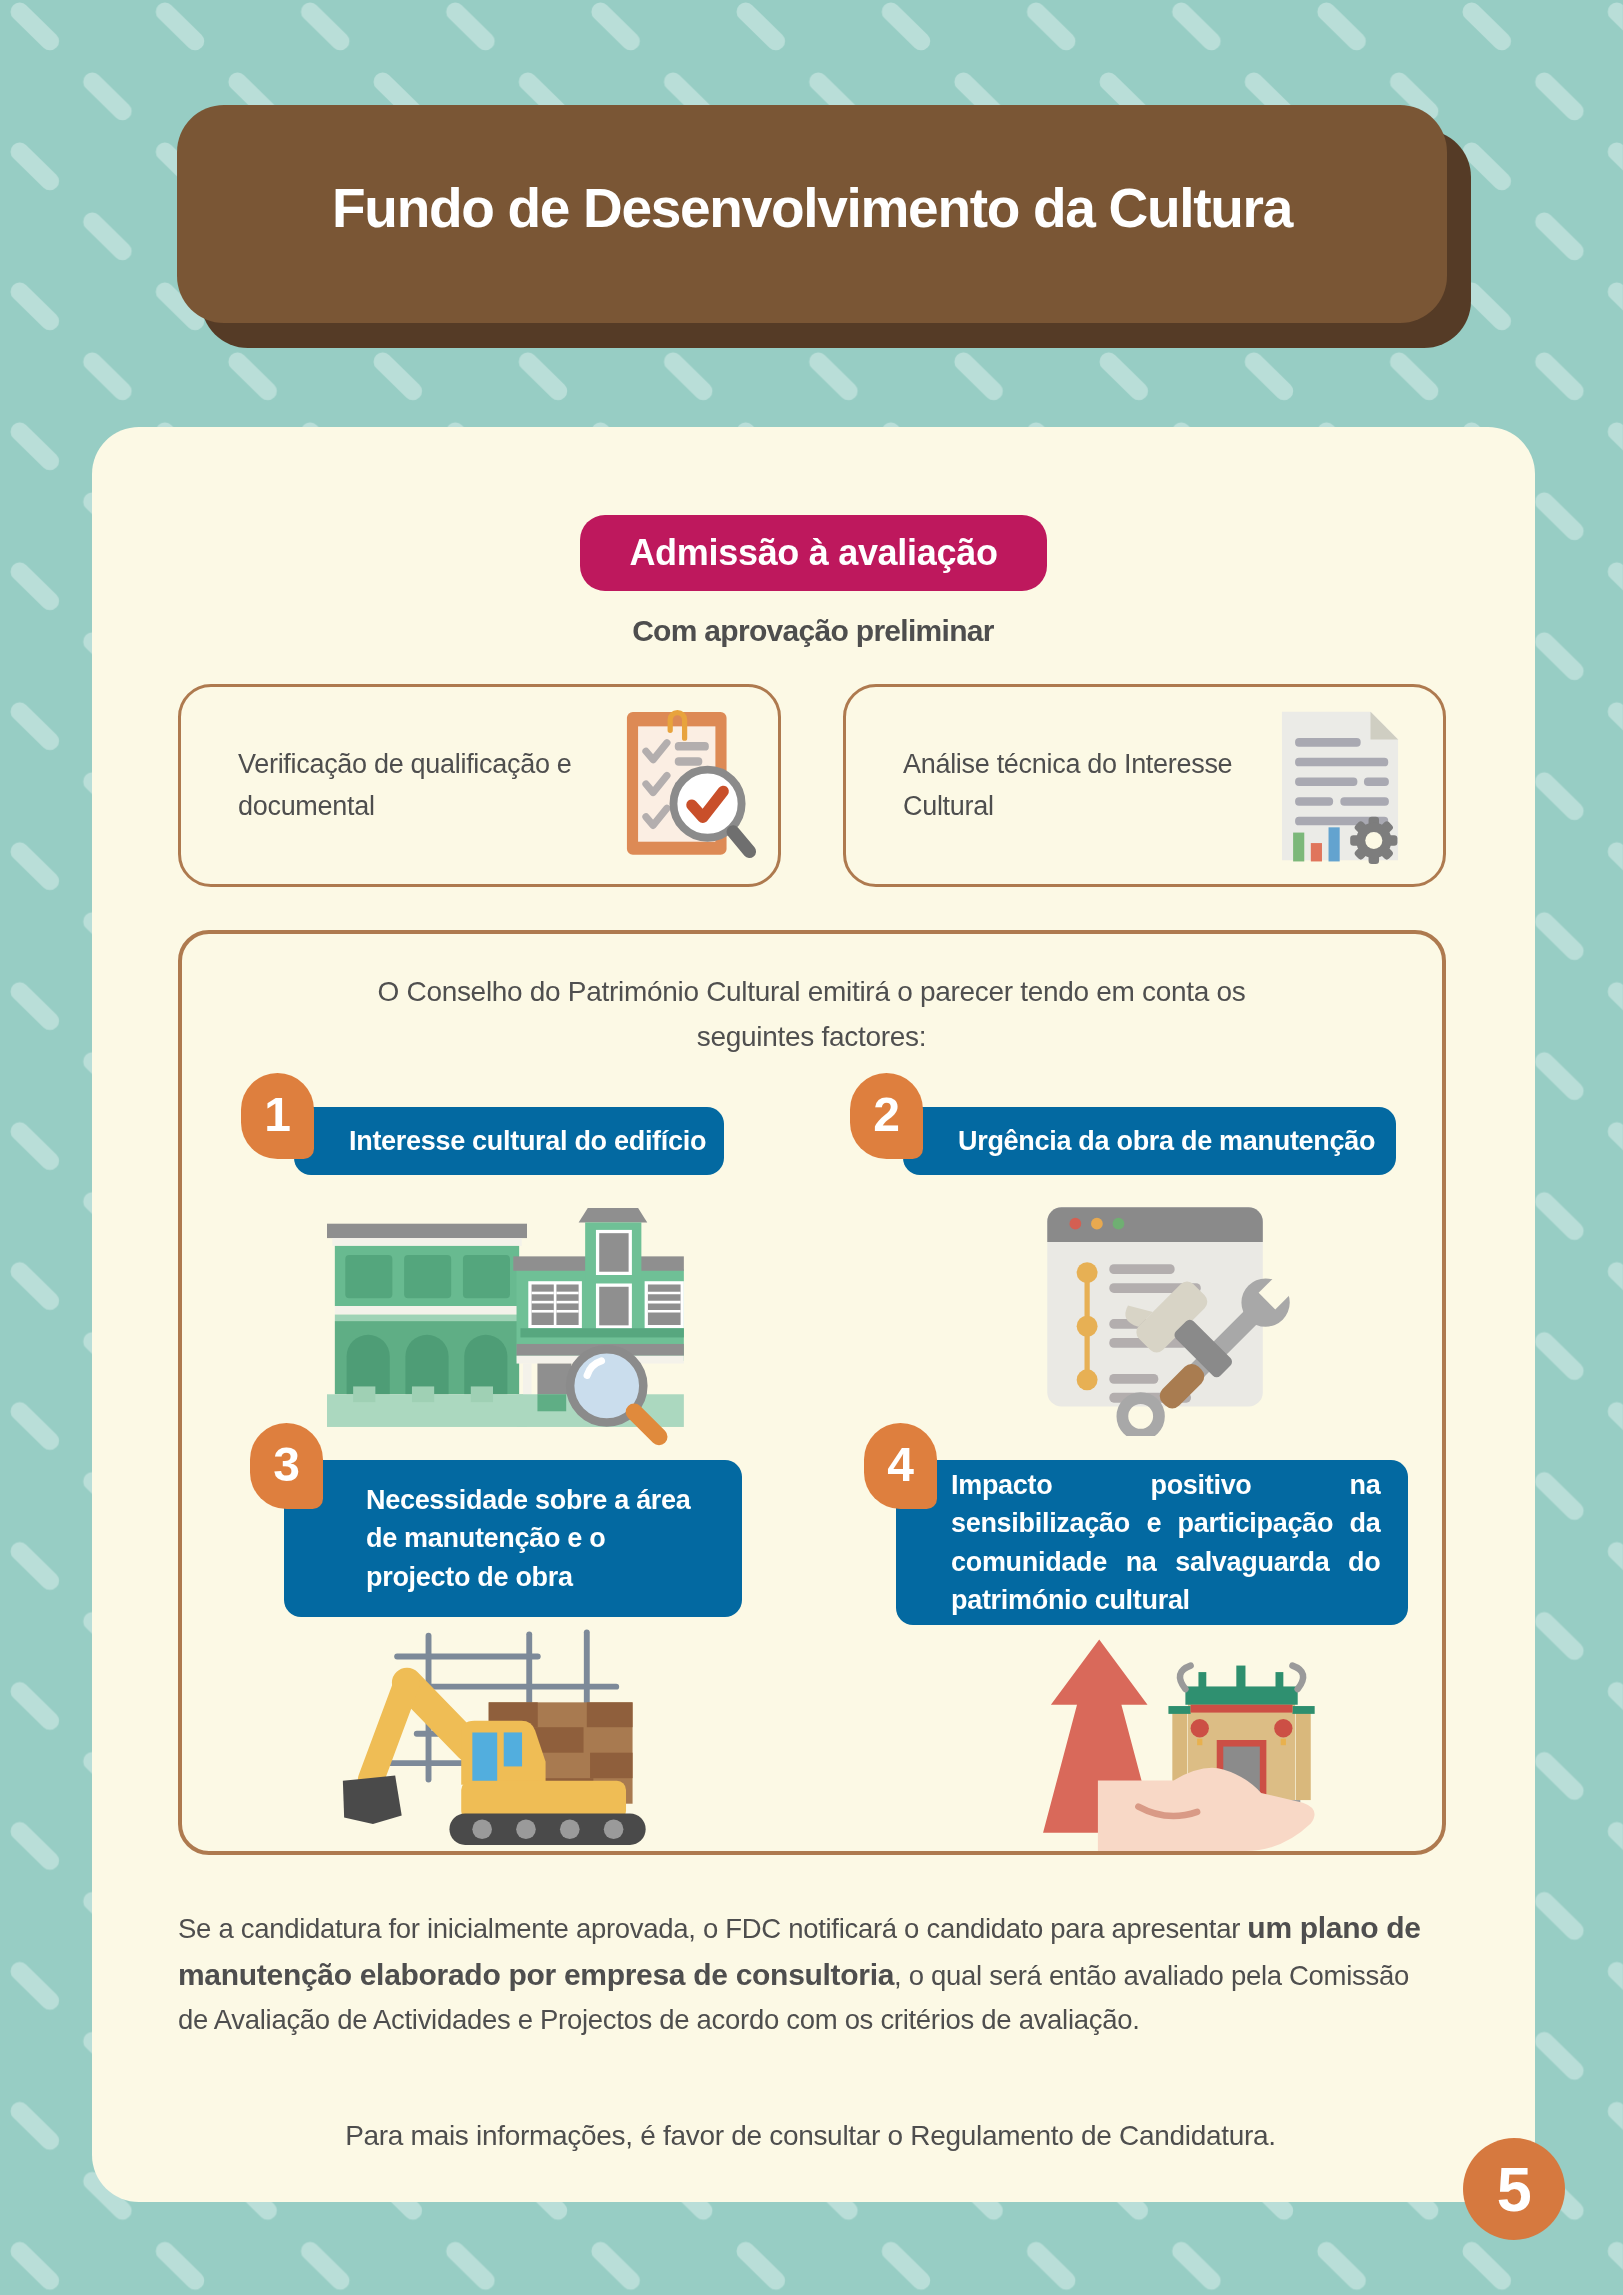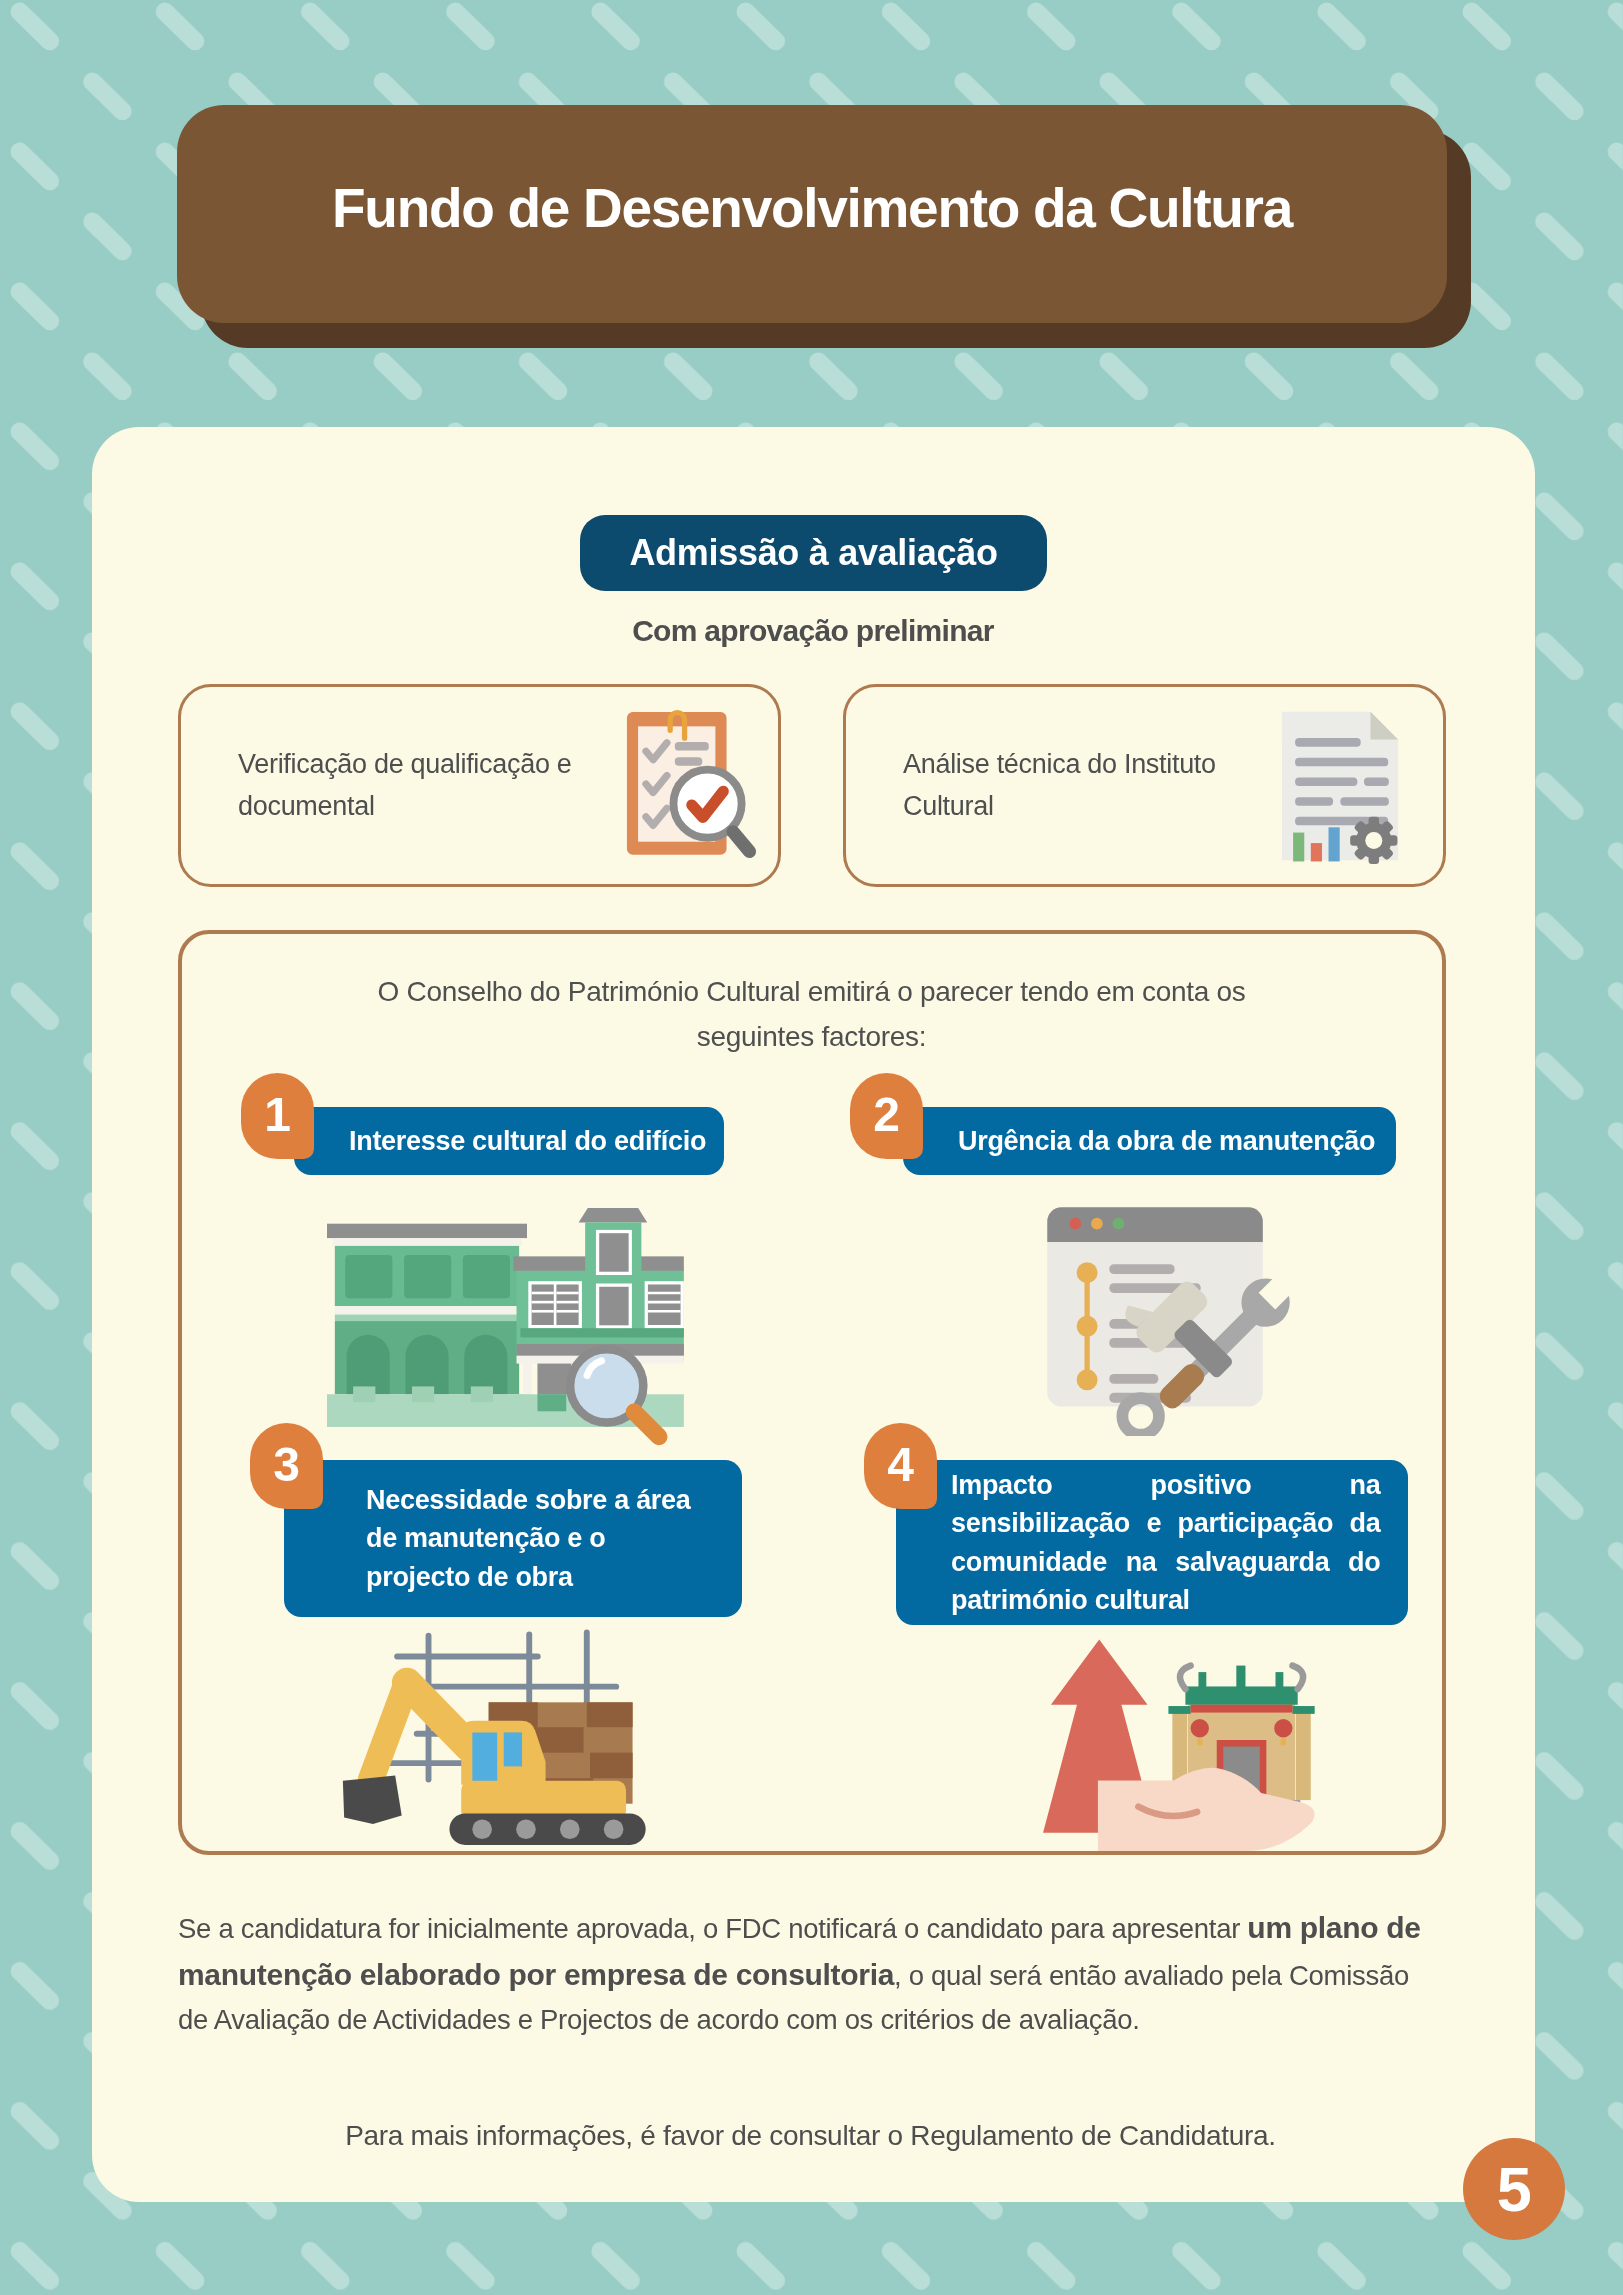--- a/index.html
+++ b/index.html
@@ -15,21 +15,21 @@
   
   .header-shadow{left:201px;top:130px;width:1270px;height:218px;background:#553b26;border-radius:47px;z-index:1;}
   .header{left:177px;top:105px;width:1270px;height:218px;background:#7a5635;border-radius:47px;z-index:2;
     display:flex;flex-direction:column;align-items:center;justify-content:center;text-align:center;}
   .header h1{margin:0 0 11.8px 0;color:#ffffff;font-size:55px;letter-spacing:-1.3px;}
   .header h2{margin:0;color:#ffffff;font-size:32px;line-height:1.38;width:772px;font-weight:bold;}
   
   .panel{left:92px;top:427px;width:1443px;height:1775px;background:#fcf9e5;border-radius:47px;z-index:1;}
   .content{z-index:3;}
   
-  .pill{left:580px;top:515px;width:467px;height:76px;background:#0c4a6e;border-radius:25px;
+  .pill{left:580px;top:515px;width:467px;height:76px;background:#be185d;border-radius:25px;
     display:flex;align-items:center;justify-content:center;color:#fff;font-size:36px;font-weight:bold;}
   .approval{left:514px;top:614px;width:598px;text-align:center;color:#4e4e4e;font-size:30px;font-weight:bold;letter-spacing:-0.7px;}
   
   .card{height:203px;border:3.9px solid #ae7a4f;border-radius:33px;box-sizing:border-box;display:flex;align-items:center;}
   .card1{left:178px;top:684px;width:603px;}
   .card2{left:843px;top:684px;width:603px;}
   .card-text{color:#4e4e4e;font-size:27px;line-height:1.55;padding-left:31px;width:386px;margin-left:26px;}
   .card-icon{position:absolute;right:19.6px;top:50%;transform:translateY(-50%);}
   
   .factors-box{left:178px;top:930px;width:1268px;height:925px;border:4.6px solid #ae7a4f;border-radius:31px;box-sizing:border-box;}
@@ -89,21 +89,21 @@
     <rect x="108" y="118" width="46" height="13" rx="6" fill="#b3aeae"></rect>
     <path d="M64 172 l11 13 l21 -26" fill="none" stroke="#b3aeae" stroke-width="11" stroke-linecap="round" stroke-linejoin="round"></path>
     <rect x="108" y="168" width="36" height="13" rx="6" fill="#b3aeae"></rect>
     <circle cx="158" cy="152" r="52" fill="#ffffff" stroke="#8b8b8b" stroke-width="12"></circle>
     <path d="M134 154 l17 19 l31 -40" fill="none" stroke="#c94f2a" stroke-width="17" stroke-linecap="round" stroke-linejoin="round"></path>
     <line x1="197" y1="195" x2="222" y2="225" stroke="#6f6f6f" stroke-width="20" stroke-linecap="round"></line>
   </svg>
 </div>
 
 <div class="abs content card card2">
-  <div class="card-text">Análise técnica do Instituto Cultural</div>
+  <div class="card-text">Análise técnica do Interesse Cultural</div>
   <svg class="card-icon" width="164" height="164" viewBox="0 0 250 250">
     <path d="M35 12 h135 l42 42 v184 h-177 z" fill="#ebebe7"></path>
     <path d="M170 12 l42 42 h-42 z" fill="#cfcec2"></path>
     <rect x="55" y="52" width="100" height="13" rx="6" fill="#a9a9b2"></rect>
     <rect x="55" y="82" width="142" height="13" rx="6" fill="#a9a9b2"></rect>
     <rect x="55" y="112" width="95" height="13" rx="6" fill="#a9a9b2"></rect>
     <rect x="160" y="112" width="38" height="13" rx="6" fill="#a9a9b2"></rect>
     <rect x="55" y="142" width="58" height="13" rx="6" fill="#a9a9b2"></rect>
     <rect x="124" y="142" width="74" height="13" rx="6" fill="#a9a9b2"></rect>
     <rect x="55" y="172" width="142" height="13" rx="6" fill="#a9a9b2"></rect>

